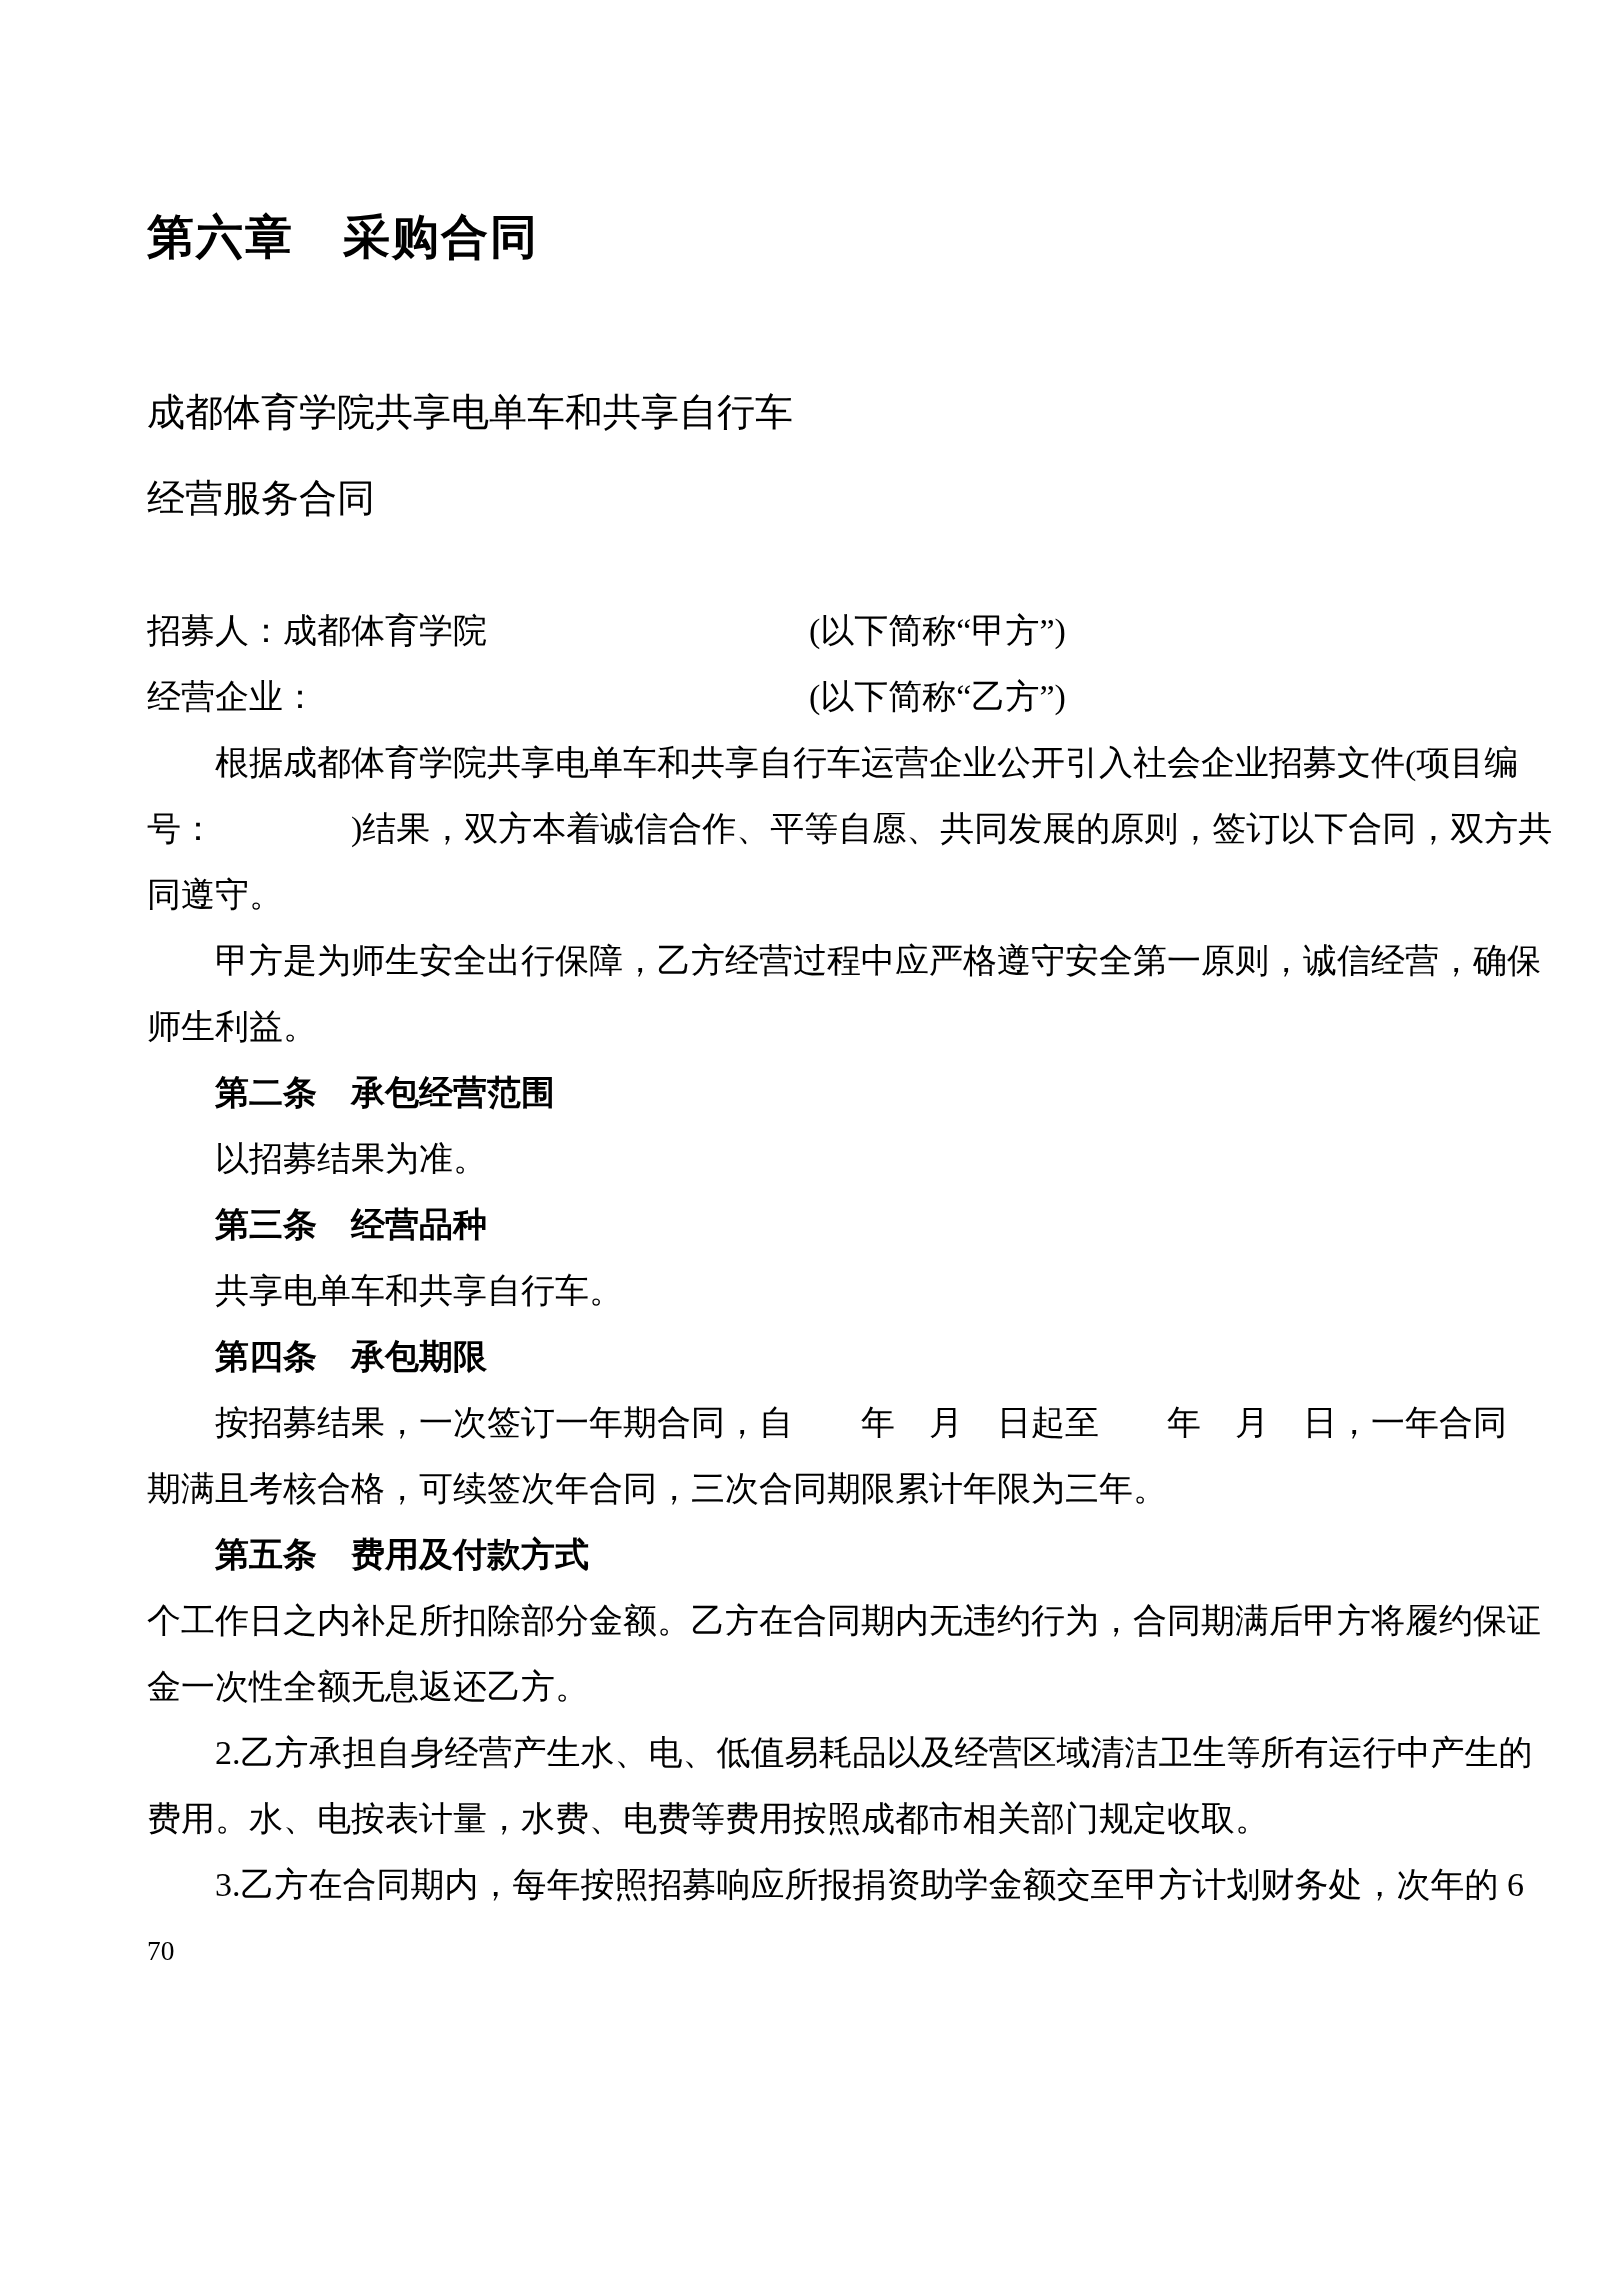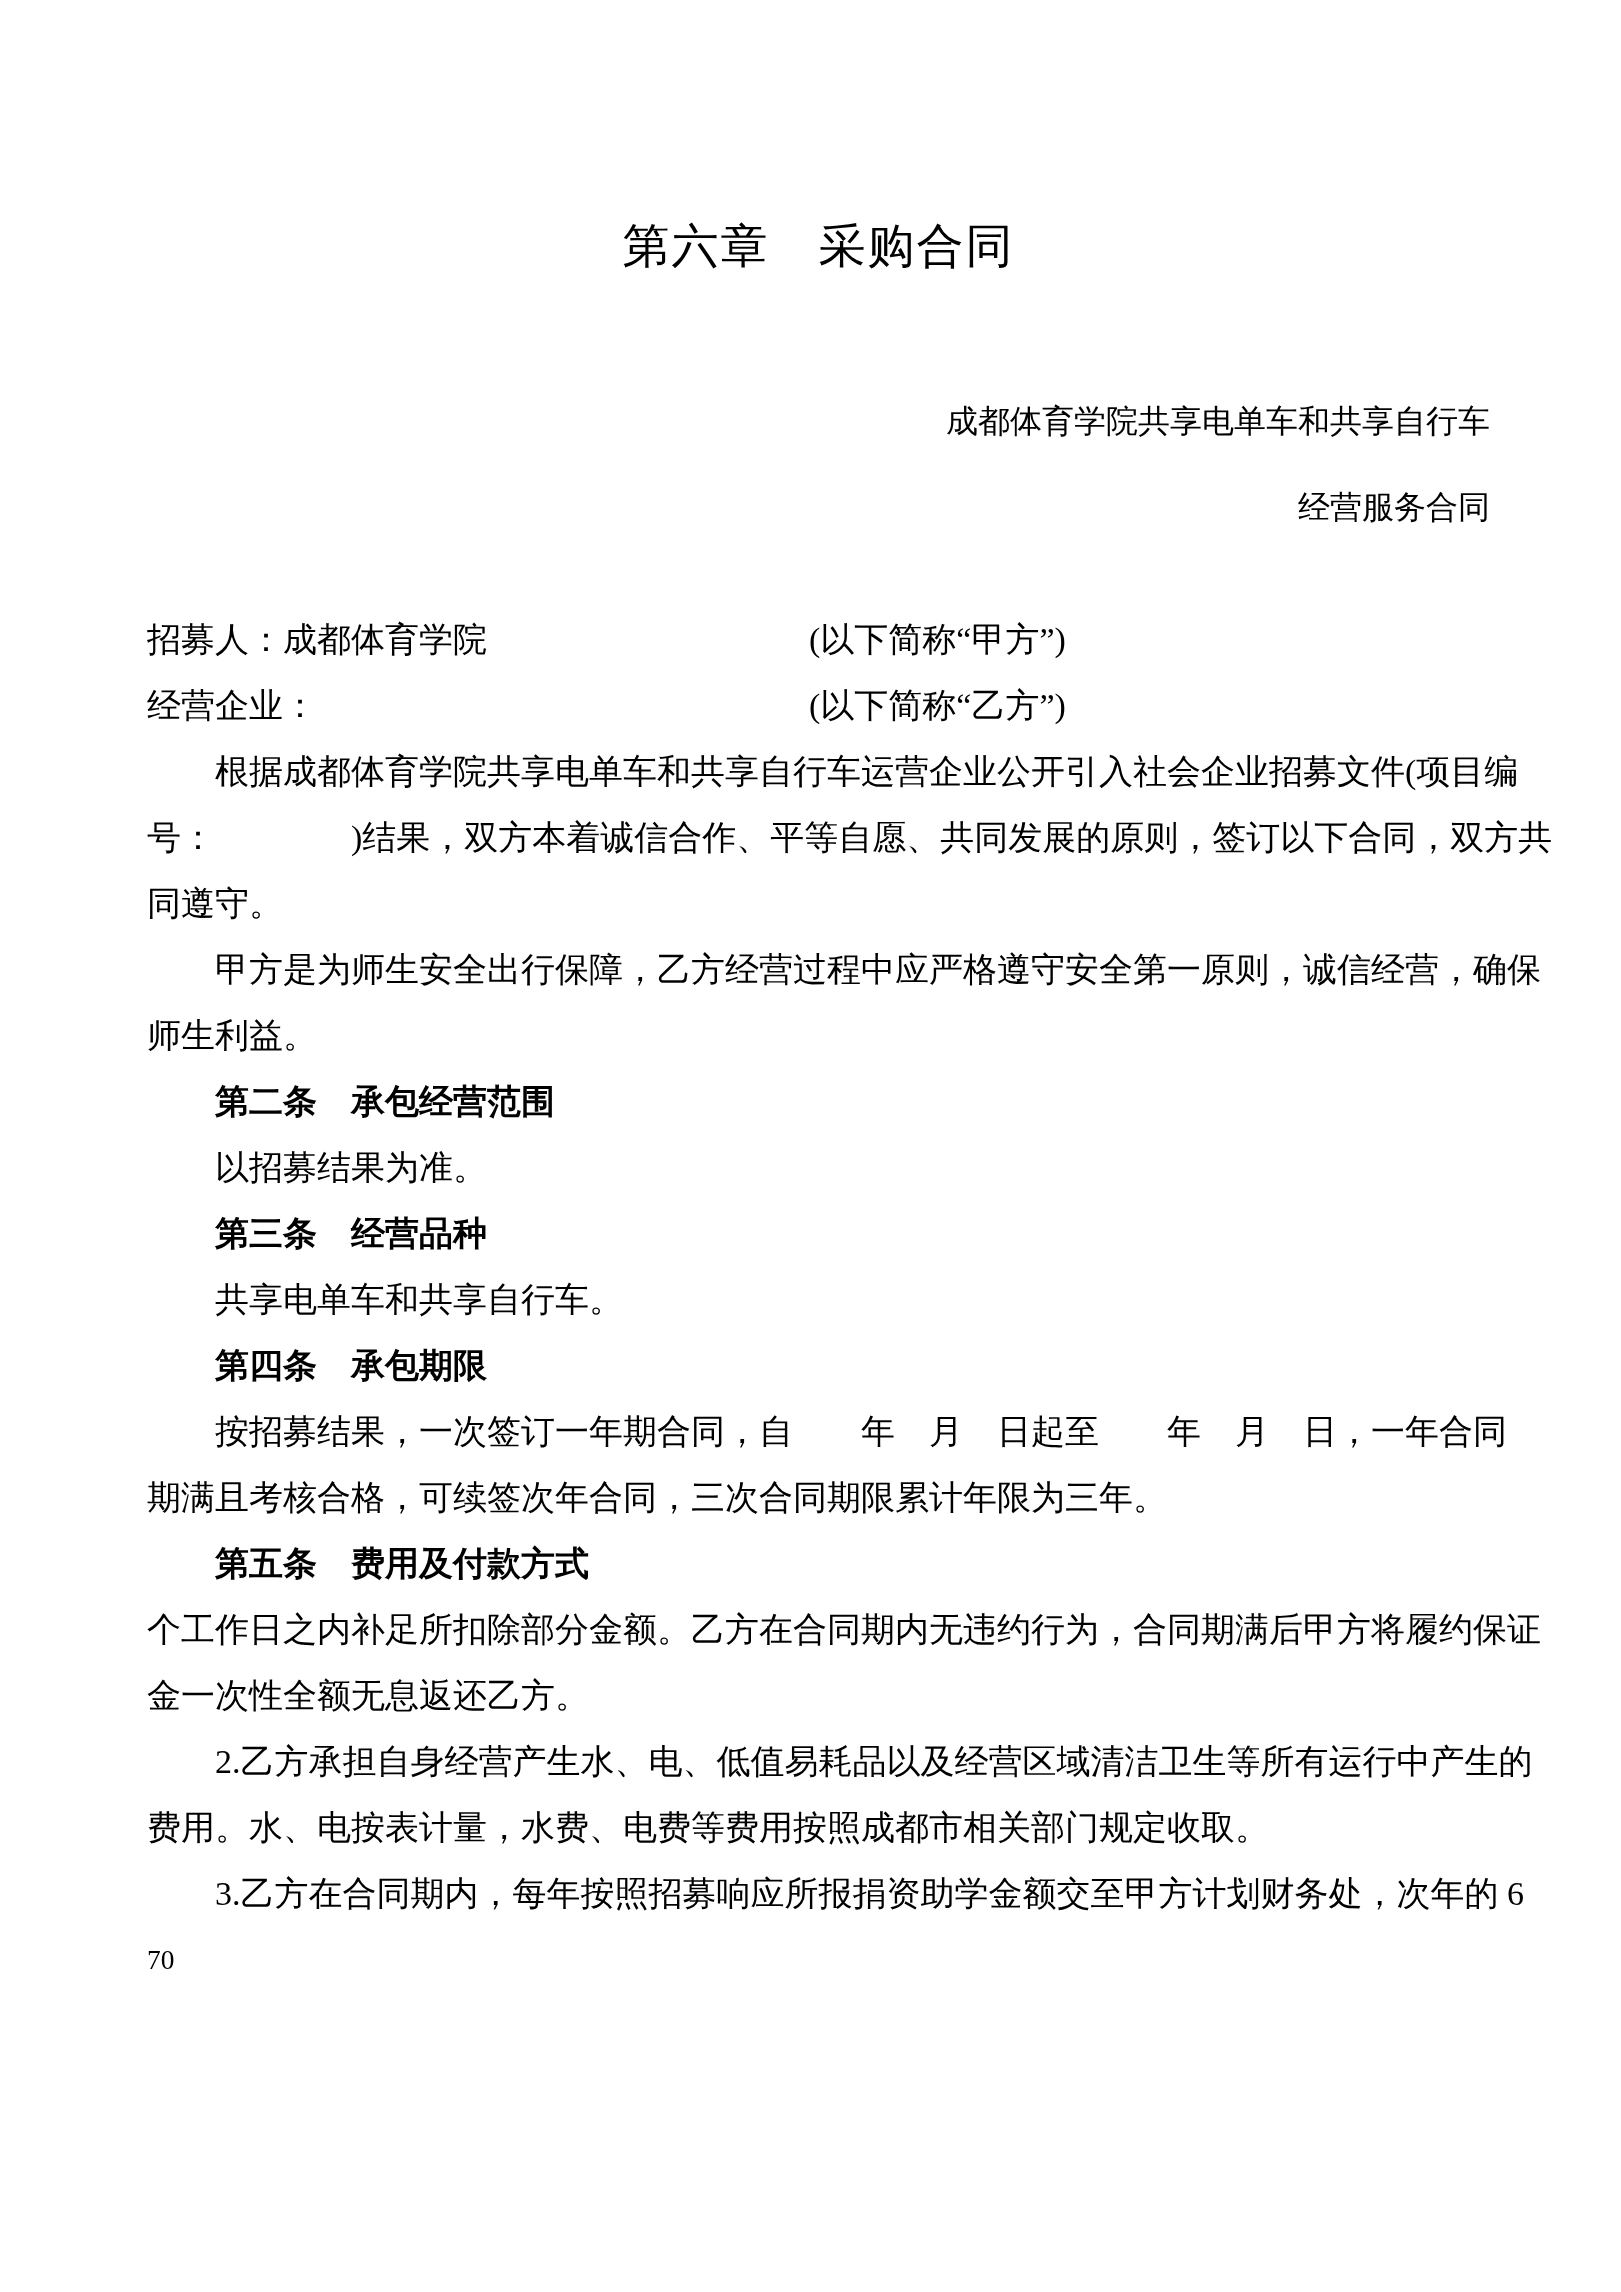--- a/index.html
+++ b/index.html
@@ -12,31 +12,31 @@
     width: 1621px;
     height: 2293px;
     background: #ffffff;
     color: #000000;
     font-family: "Liberation Serif", "DejaVu Serif", serif;
     box-sizing: border-box;
     padding: 208px 131px 0 147px;
     overflow: hidden;
   }
   .chapter-title {
-    margin: 9px;
+    margin: 0;
     font-size: 47px;
-    font-weight: normal;
+    font-weight: bold;
     line-height: 59px;
-    text-align: center;
+    text-align: left;
     letter-spacing: 2px;
   }
   .doc-title {
-    font-size: 32px;
+    font-size: 38px;
     line-height: 43px;
-    text-align: right;
+    text-align: left;
     font-weight: normal;
   }
   .doc-title.l1 { margin-top: 124px; }
   .doc-title.l2 { margin-top: 43px; }
   .body-text {
     margin-top: 78px;
     font-size: 34px;
     line-height: 66px;
   }
   .party-row { white-space: nowrap; }

